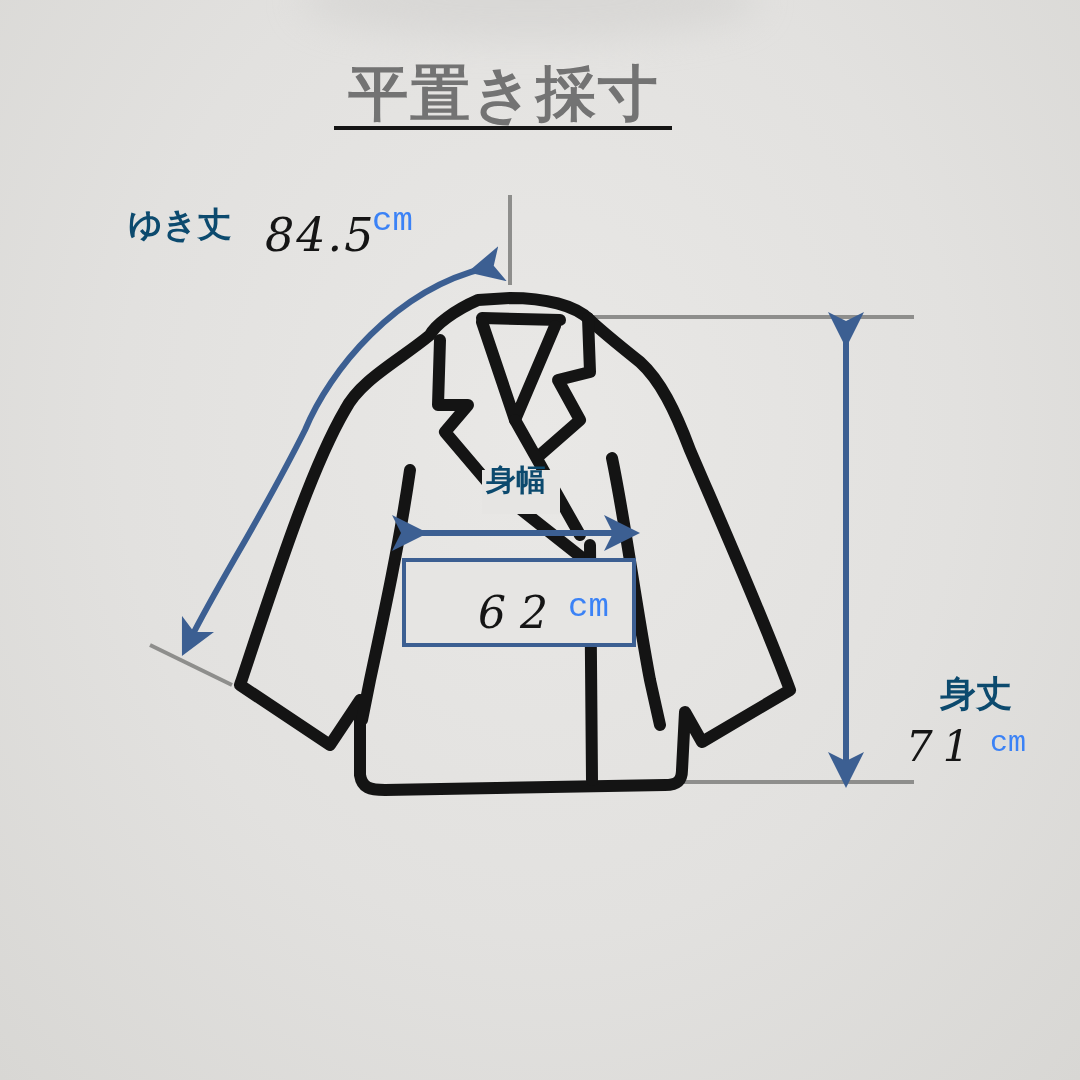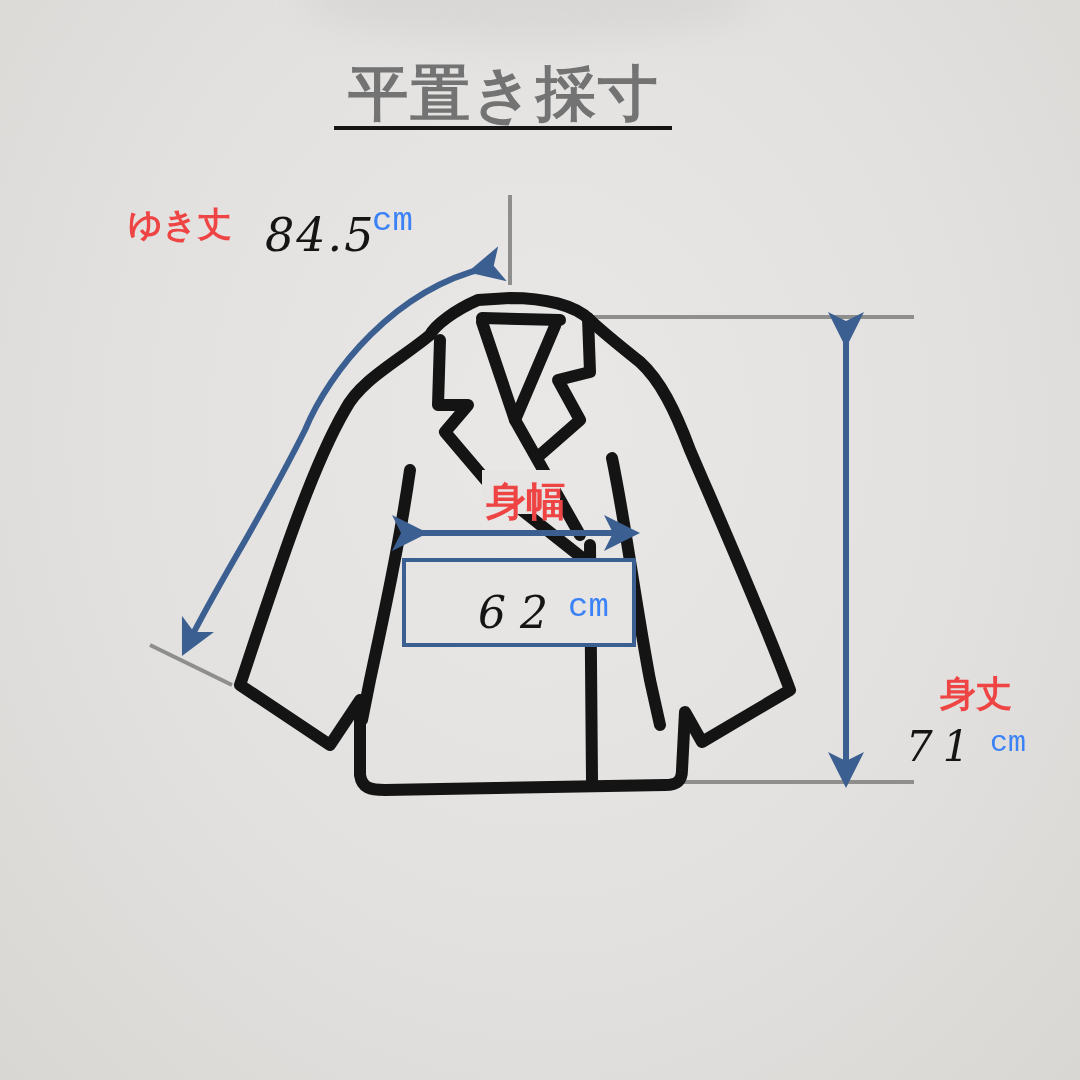--- a/index.html
+++ b/index.html
@@ -17,21 +17,21 @@
     position: absolute; left: 334px; top: 58px; width: 340px;
     font-family: "DejaVu Sans", sans-serif; font-weight: bold;
     font-size: 60px; letter-spacing: 2px; color: #737373; line-height: 70px;
     text-align: center;
   }
   .title-underline {
     position: absolute; left: 334px; top: 126px; width: 338px; height: 4px; background: #141414;
   }
   svg.diagram { position: absolute; left: 0; top: 0; }
   .lbl-blue {
-    position: absolute; color: #ef4444; font-weight: bold;
+    position: absolute; color: #0c4a6e; font-weight: bold;
     font-family: "DejaVu Sans", sans-serif;
   }
   .hand {
     position: absolute; color: #151515;
     font-family: "DejaVu Serif", serif; font-style: italic;
   }
   .unit {
     position: absolute; color: #3b82f6;
     font-family: Liberation Mono, monospace; font-size: 34px;
   }
@@ -103,19 +103,19 @@
     <path d="M485,268 C395,290 330,370 305,430 C260,520 220,580 190,640" marker-start="url(#ah)" marker-end="url(#ah)"></path>
     <line x1="410" y1="533" x2="622" y2="533" marker-start="url(#ah)" marker-end="url(#ah)"></line>
     <line x1="846" y1="330" x2="846" y2="770" marker-start="url(#ah)" marker-end="url(#ah)"></line>
   </g>
 </svg>
 
 <div class="lbl-blue" style="left:128px; top:202px; font-size:34px;">ゆき丈</div>
 <div class="hand" style="left:265px; top:192px; font-size:46px; letter-spacing:2px;margin-top:16px;">84.5</div>
 <div class="unit" style="left:372px; top:202px;">cm</div>
 
-<div class="lbl-blue" style="left:486px; top:474px; font-size:40px;">身幅</div>
+<div class="lbl-blue" style="left:486px; top:460px; font-size:30px;">身幅</div>
 <div class="hand" style="left:478px; top:578px; font-size:44px; letter-spacing:14px;margin-top:9px;">62</div>
 <div class="unit" style="left:568px; top:588px;">cm</div>
 
 <div class="lbl-blue" style="left:940px; top:670px; font-size:36px;">身丈</div>
 <div class="hand" style="left:906px; top:722px; font-size:42px; letter-spacing:10px;">71</div>
 <div class="unit" style="left:990px; top:726px; font-size:30px;">cm</div>
 
 </body></html>

